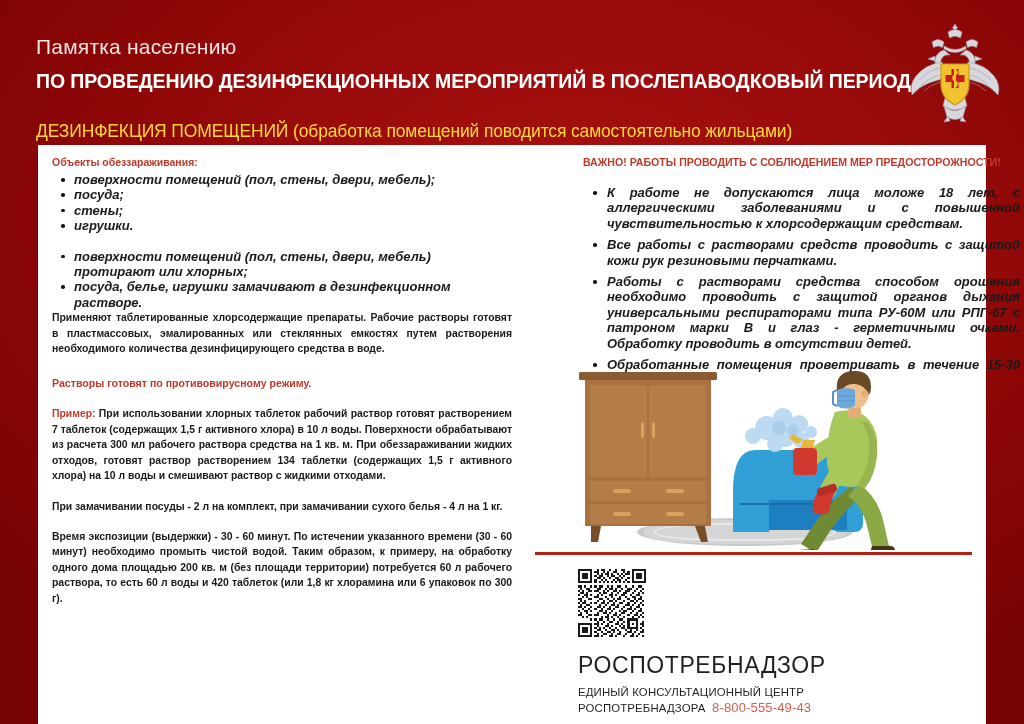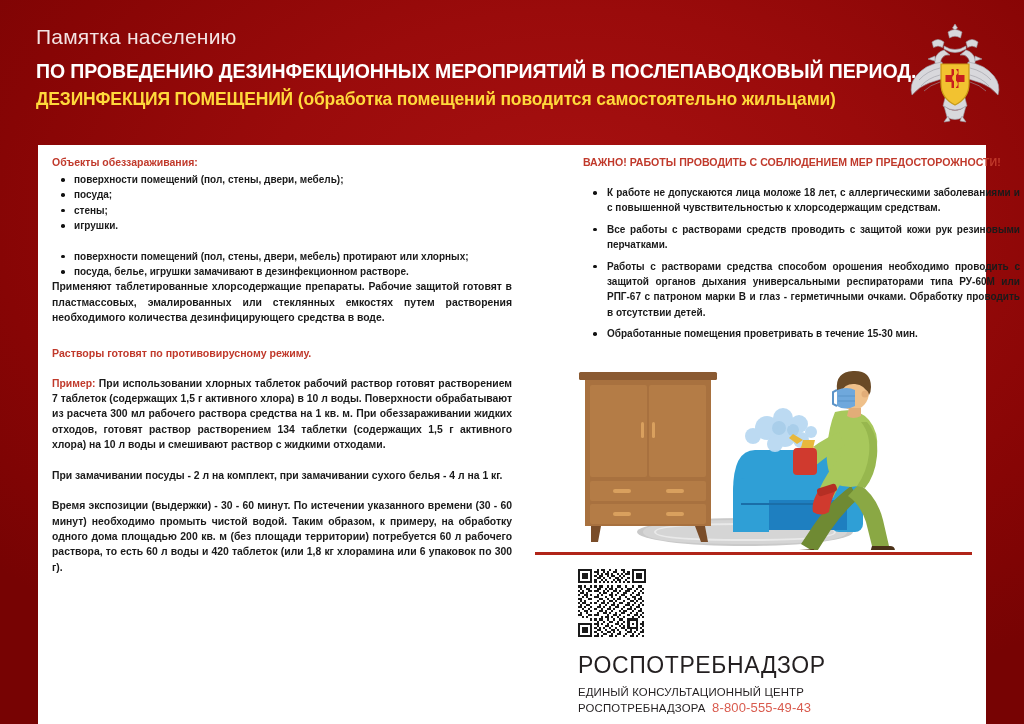--- a/index.html
+++ b/index.html
@@ -21,21 +21,21 @@
     width: 1024px;
     height: 724px;
     background:
       radial-gradient(ellipse 780px 520px at 56% 30%, #a81111 0%, #9a0b0b 40%, #870505 74%, #770303 100%);
     overflow: hidden;
   }
 
   
   .header {
     position: absolute;
-    left: 0; top: 0;
+    left: 0; top: 10px;
     width: 1024px;
     height: 146px;
     padding: 24px 17px 0 36px;
   }
 
   .hdr-line1 {
     color: #f3e3e3;
     font-size: 21px;
     font-weight: 400;
     letter-spacing: .2px;
@@ -49,24 +49,24 @@
     font-weight: bold;
     letter-spacing: -.1px;
     line-height: 24px;
     margin-top: 9px;
     white-space: nowrap;
   }
 
   .hdr-line3 {
     color: #ffd93b;
     font-size: 17.5px;
-    font-weight: bold;
+    font-weight: normal;
     letter-spacing: -.15px;
     line-height: 22px;
-    margin-top: 5px;
+    margin-top: 27px;
     white-space: nowrap;
   }
 
   
   .emblem {
     position: absolute;
     right: 18px;
     top: 20px;
     width: 102px;
     height: 106px;
@@ -116,25 +116,26 @@
 
   ul.bullets {
     list-style: none;
     margin: 0 0 0 0;
     padding: 0;
   }
 
   ul.bullets li {
     position: relative;
     color: #1a1a1a;
-    font-size: 10px;
+    font-size: 13px;
     font-weight: bold;
     line-height: 15.4px;
     padding-left: 22px;
     margin-bottom: 0px;
+    font-style: italic;
   }
 
   ul.bullets li::before {
     content: "";
     position: absolute;
     left: 9px;
     top: 6px;
     width: 3.6px;
     height: 3.6px;
     border-radius: 50%;
@@ -315,21 +316,21 @@
       </ul>
 
       <div class="gap-md"></div>
 
 
       <ul class="bullets">
         <li>поверхности помещений (пол, стены, двери, мебель) протирают или хлорных;</li>
         <li>посуда, белье, игрушки замачивают в дезинфекционном растворе.</li>
       </ul>
 
-      <p class="body">Применяют таблетированные хлорсодержащие препараты. Рабочие защитой готовят в пластмассовых, эмалированных или стеклянных емкостях путем растворения необходимого количества дезинфицирующего средства в воде.</p>
+      <p class="body">Применяют таблетированные хлорсодержащие препараты. Рабочие растворы готовят в пластмассовых, эмалированных или стеклянных емкостях путем растворения необходимого количества дезинфицирующего средства в воде.</p>
 
       <div class="gap-lg"></div>
 
       <div class="red-head-big">Растворы готовят по противовирусному режиму.</div>
 
       <div class="gap-md"></div>
 
       <p class="body"><span class="lead">Пример:</span><span> При использовании хлорных таблеток рабочий раствор готовят растворением 7 таблеток (содержащих 1,5 г активного хлора) в 10 л воды. Поверхности обрабатывают из расчета 300 мл рабочего раствора средства на 1 кв. м. При обеззараживании жидких отходов, готовят раствор растворением 134 таблетки (содержащих 1,5 г активного хлора) на 10 л воды и смешивают раствор с жидкими отходами.</span></p>
 
       <div class="gap-md"></div>

